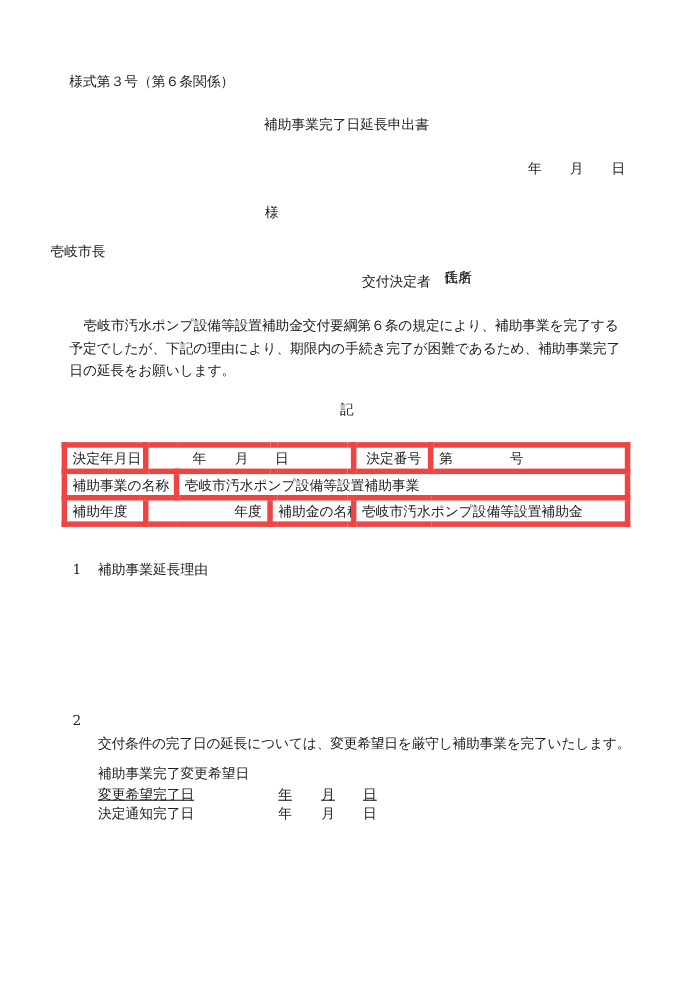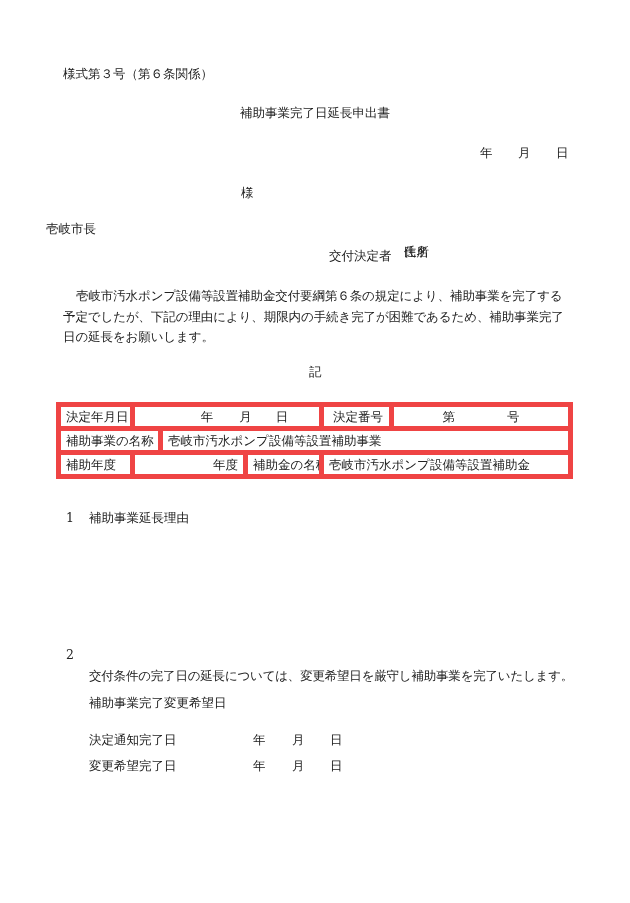--- a/index.html
+++ b/index.html
@@ -51,32 +51,32 @@
     }
     table.info td {
       border: 5px solid #ef4444;
       height: 19px;
       padding: 0 5px;
       white-space: nowrap;
       line-height: 19px;
       overflow: hidden;
     }
     .c-right { text-align: right; }
-    .c-center { text-align: center; }
+    .c-center { text-align: left; }
     .gap { display: inline-block; }
 
     .sec1 { left: 66px; top: 512px; }
     .sec1-title { left: 89px; top: 512px; font-family: Liberation Serif, serif; }
     .sec2 { left: 66px; top: 649px; }
     .sec2-title { left: 89px; top: 649px; margin-top: 48px; }
     .sec2-text { left: 89px; top: 670px; letter-spacing: -0.2px; }
 
     .row-label { left: 89px; }
     .r1 { top: 710px; margin-top: 24px; }
-    .r2 { top: 760px; }
+    .r2 { top: 716px; text-decoration: underline; }
     .ry { left: 253px; }
     .rm { left: 292px; }
     .rd { left: 330px; }
   </style>
 </head>
 <body>
 
 <div>
 
   <div class="abs form-number">様式第３号（第６条関係）</div>

